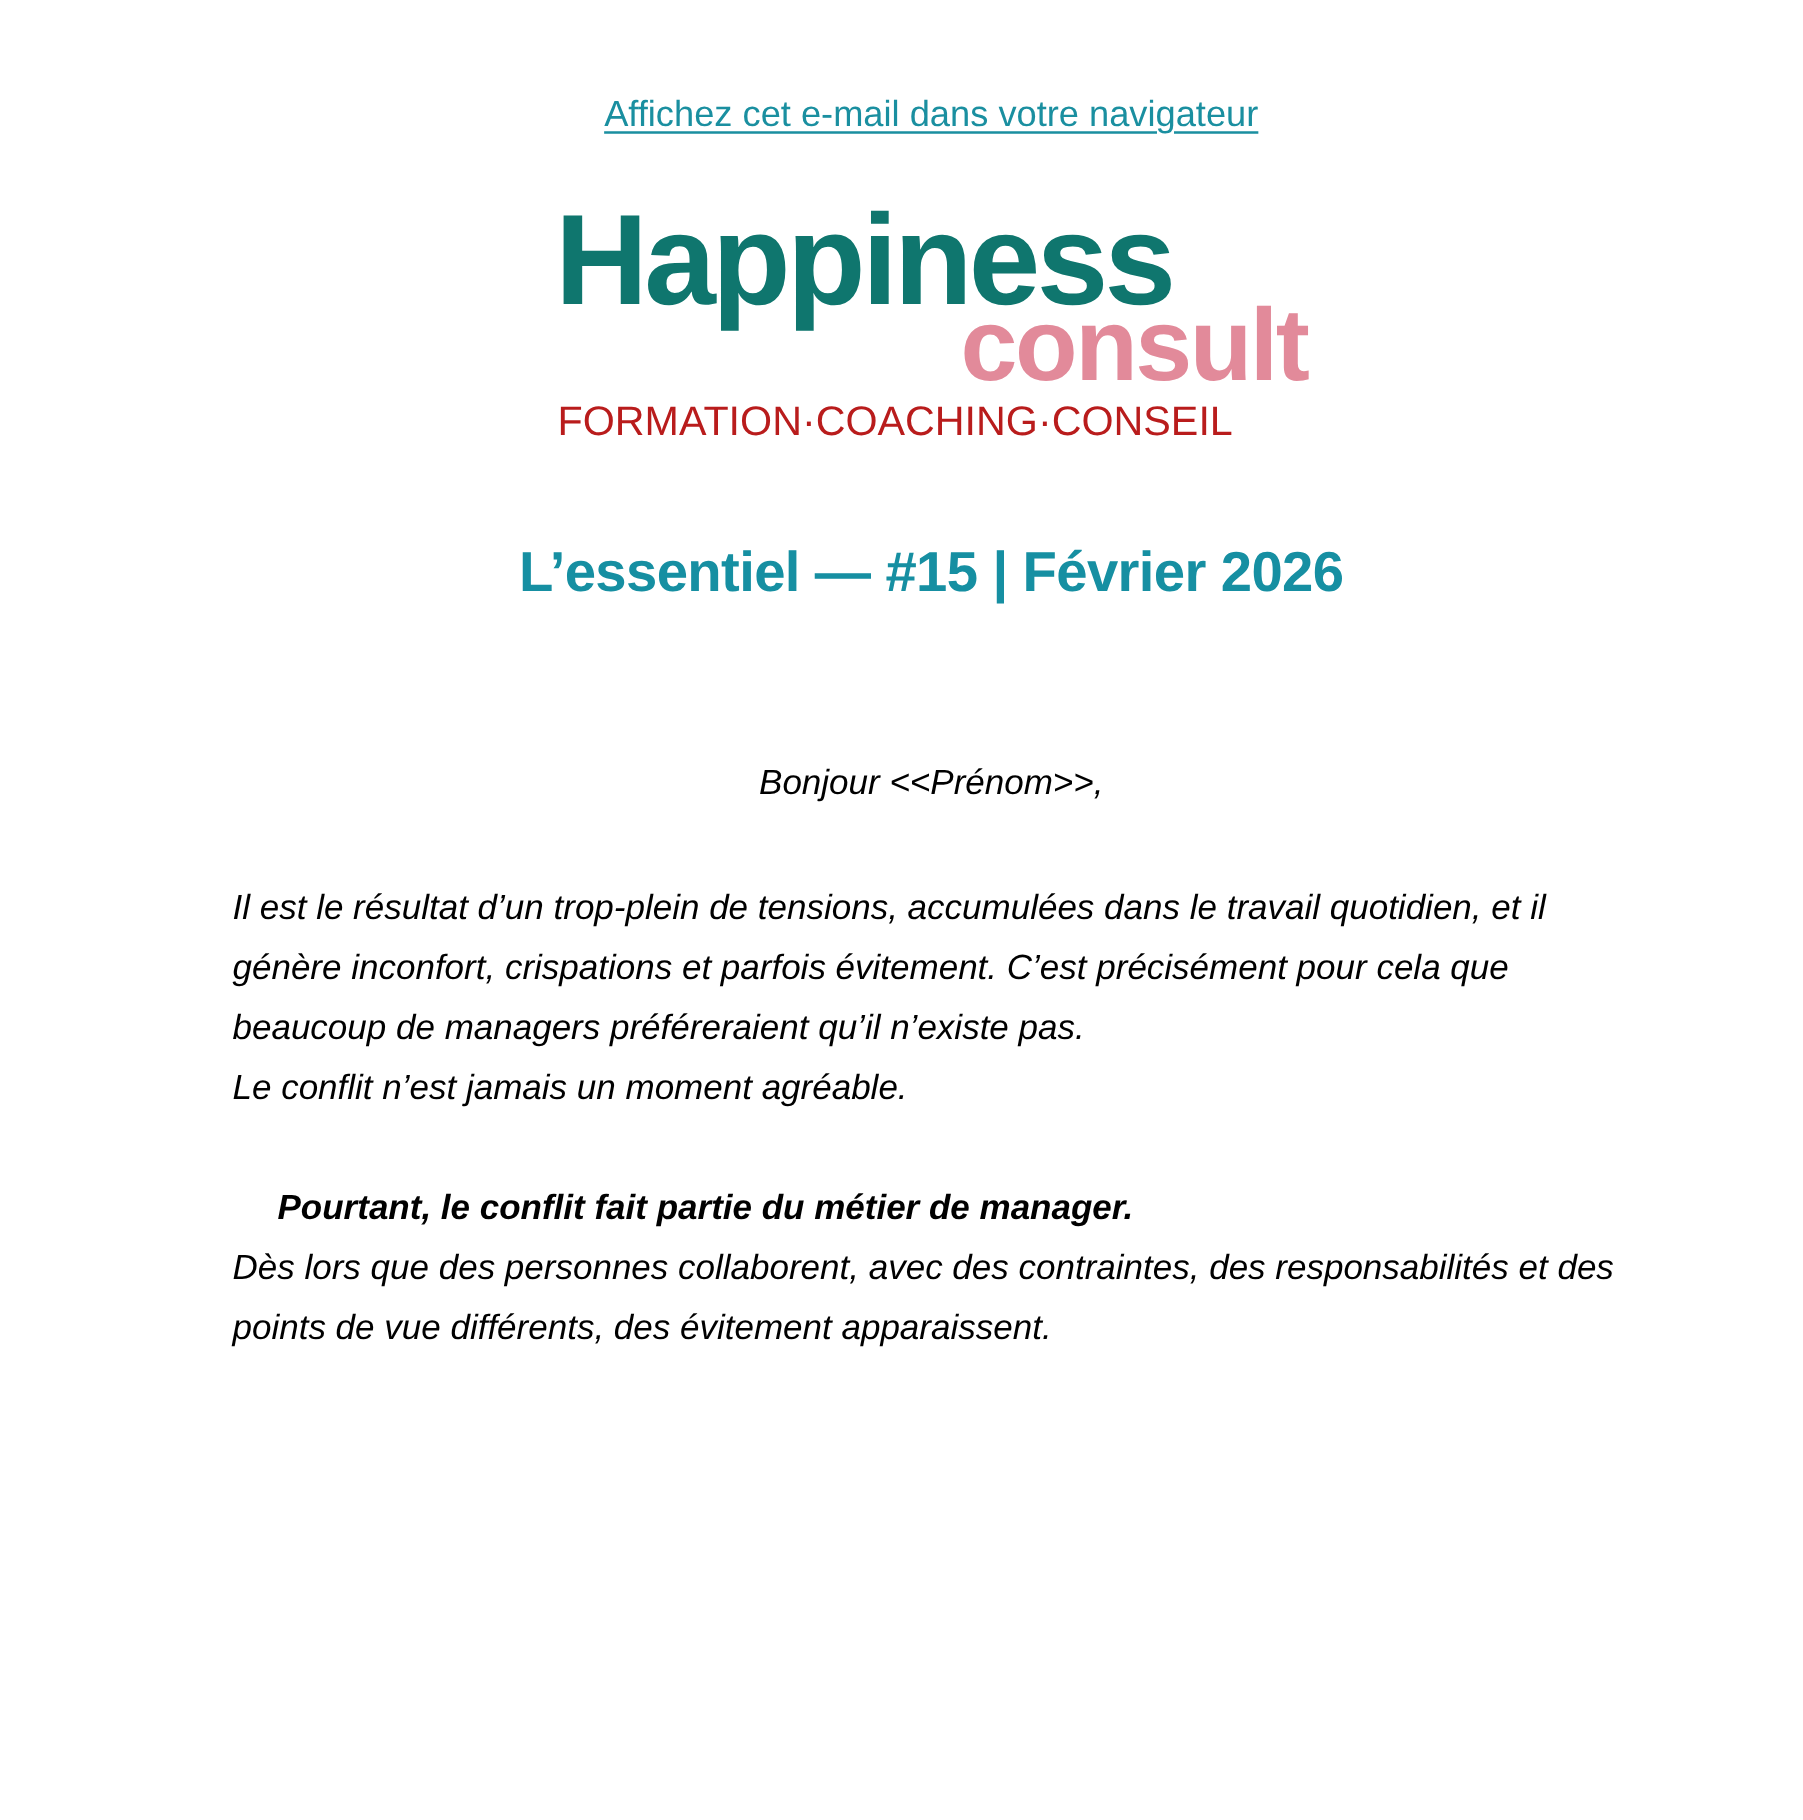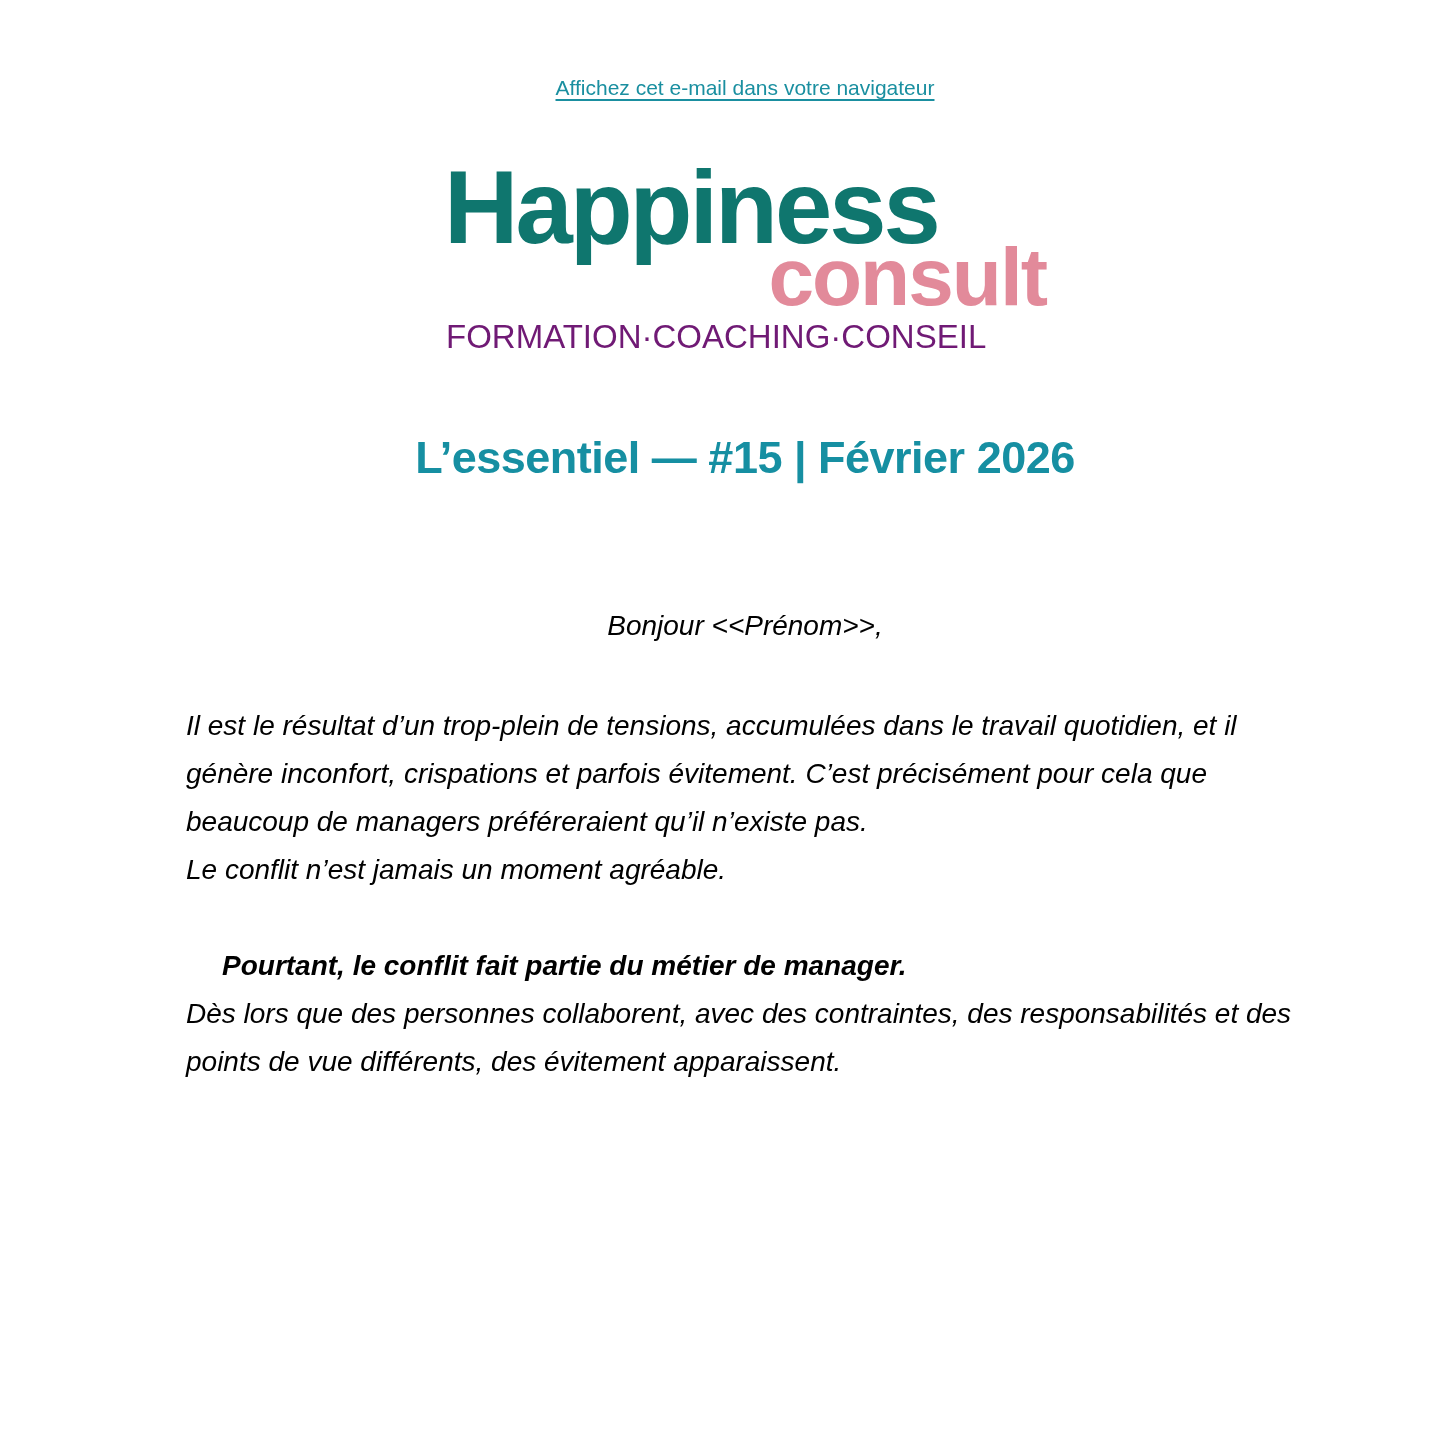--- a/index.html
+++ b/index.html
@@ -16,21 +16,21 @@
       position: relative;
     }
     .browser-link-wrap {
       position: absolute;
       top: 76px;
       left: 0;
       width: 1490px;
       text-align: center;
     }
     .browser-link {
-      font-size: 21px;
+      font-size: 29px;
       color: #1a8fa0;
       text-decoration: underline;
       text-underline-offset: 4px;
       text-decoration-thickness: 2px;
       cursor: pointer;
     }
     .logo {
       position: absolute;
       left: 444px;
       top: 160px;
@@ -57,21 +57,21 @@
       letter-spacing: -2px;
       color: #e28a9a;
       line-height: 1;
       white-space: nowrap;
     }
     .logo-tagline {
       position: absolute;
       left: 2px;
       top: 160px;
       font-size: 33px;
-      color: #701a75;
+      color: #b91c1c;
       line-height: 1;
       letter-spacing: 0px;
       white-space: nowrap;
     }
     .issue-title {
       position: absolute;
       top: 432px;
       left: 0;
       width: 1490px;
       text-align: center;

